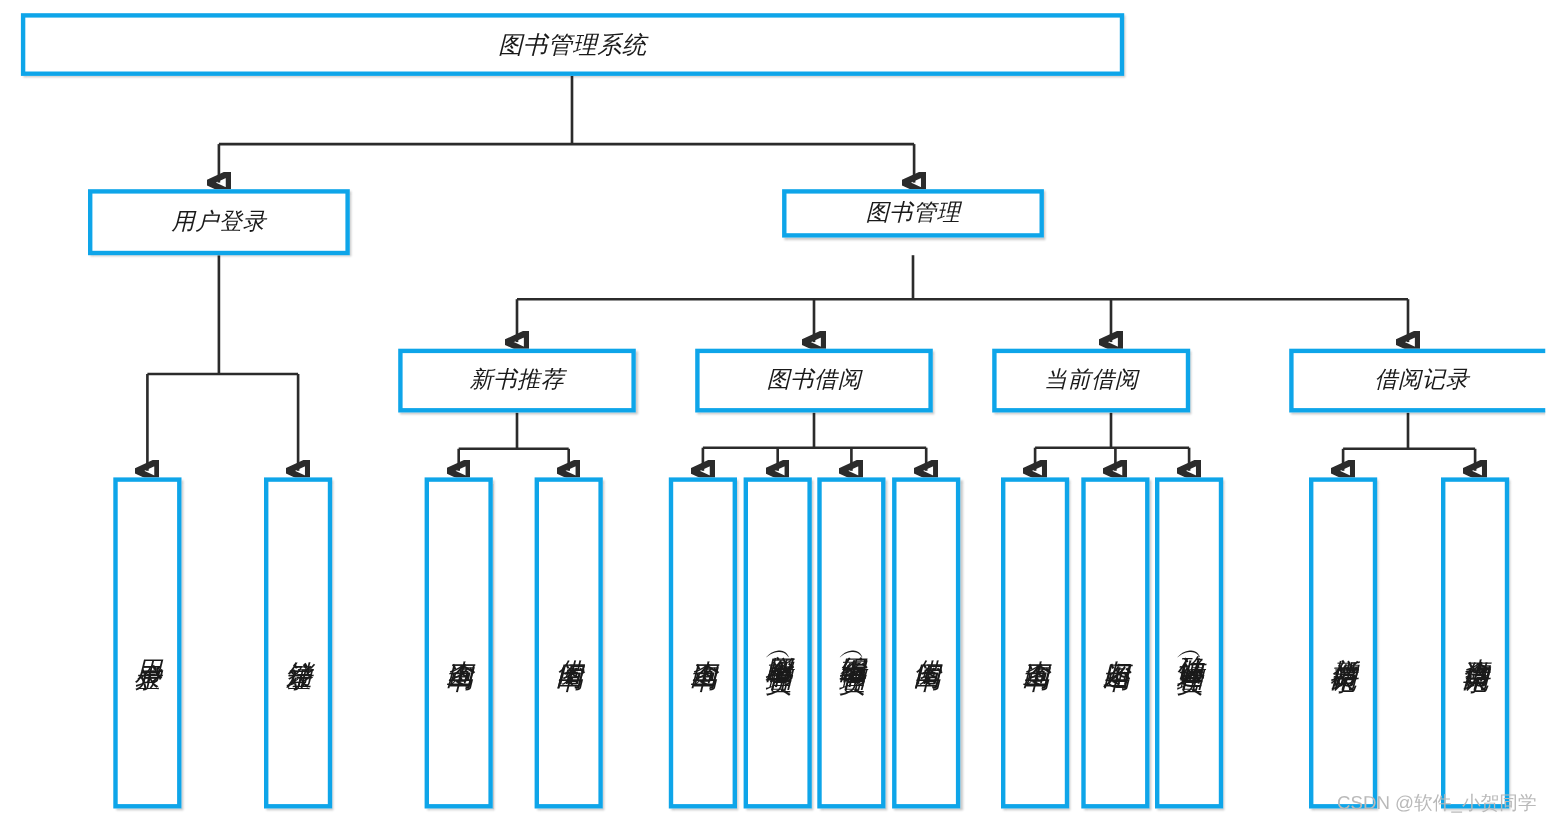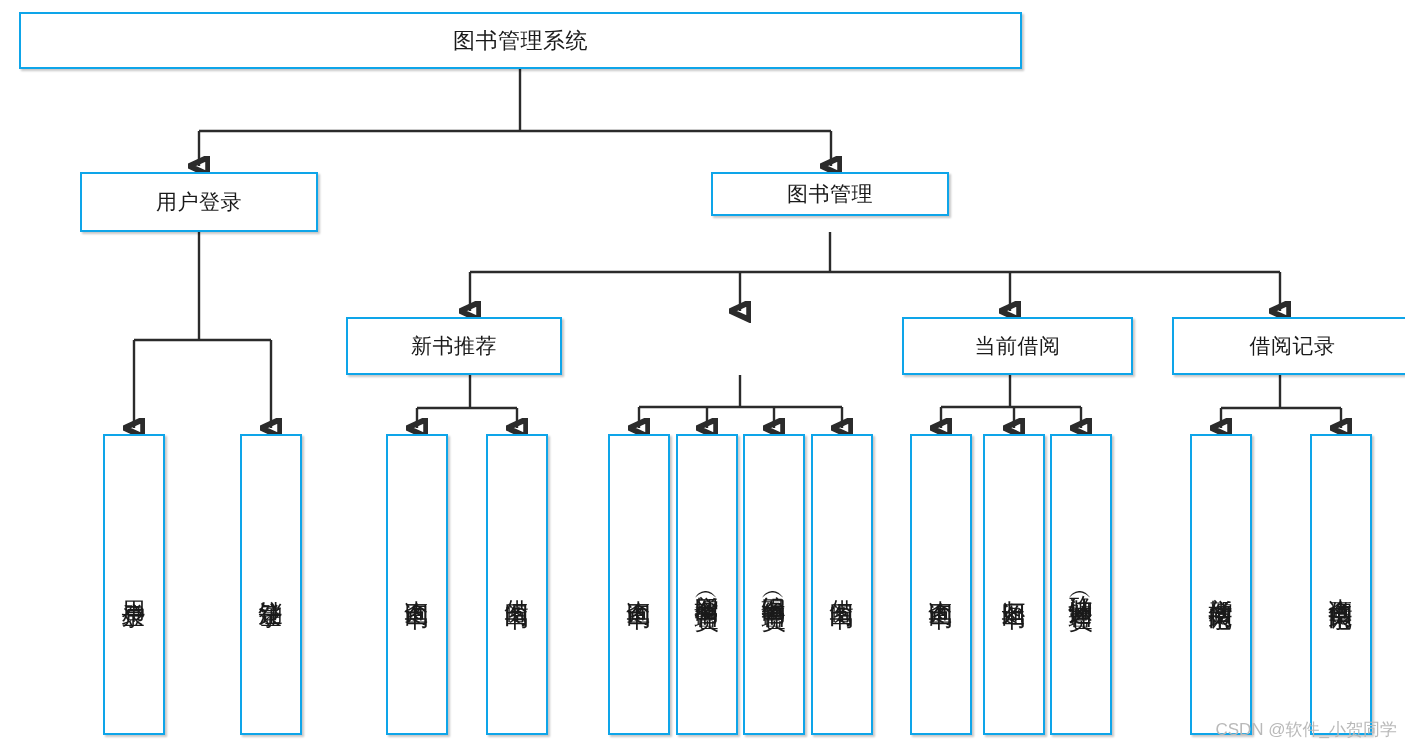--- a/index.html
+++ b/index.html
@@ -15,26 +15,27 @@
     position: relative;
     width: 1405px;
     height: 747px;
     background: #ffffff;
     overflow: hidden;
   }
   .node {
     position: absolute;
     box-sizing: border-box;
     background: #ffffff;
-    border: 2px solid #0ea5e9;
+    border: 4px solid #0ea5e9;
     box-shadow: 2px 2px 2px rgba(0,0,0,0.22);
     display: flex;
     align-items: center;
     justify-content: center;
     text-align: center;
+    font-style: italic;
   }
   .node .label {
     display: block;
     line-height: 1.18;
     letter-spacing: 0.5px;
     color: #1a1a1a;
   }
   .node.horiz .label {
     font-size: 21px;
     white-space: nowrap;
@@ -149,24 +150,27 @@
     <span class="label">图书管理系统</span>
   </div>
 
   <div class="node horiz" style="left:80px; top:172px; width:238px; height:60px;">
     <span class="label">用户登录</span>
   </div>
   <div class="node horiz" style="left:711px; top:172px; width:238px; height:44px;">
     <span class="label">图书管理</span>
   </div>
 
-  <div class="node horiz" style="left:346px; top:317px; width:216px; height:58px;">
+  <div class="node horiz" style="left:362px; top:317px; width:216px; height:58px;">
     <span class="label">新书推荐</span>
   </div>
-  <div class="node horiz" style="left:902px; top:317px; width:231px; height:58px;">
+  <div class="node horiz" style="left:632px; top:317px; width:216px; height:58px;">
+    <span class="label">图书借阅</span>
+  </div>
+  <div class="node horiz" style="left:902px; top:317px; width:180px; height:58px;">
     <span class="label">当前借阅</span>
   </div>
   <div class="node horiz" style="left:1172px; top:317px; width:241px; height:58px;">
     <span class="label">借阅记录</span>
   </div>
 
   <div class="node vert" style="left:103px; top:434px; width:62px; height:301px;">
     <span class="label">用户登录</span>
   </div>
   <div class="node vert" style="left:240px; top:434px; width:62px; height:301px;">

